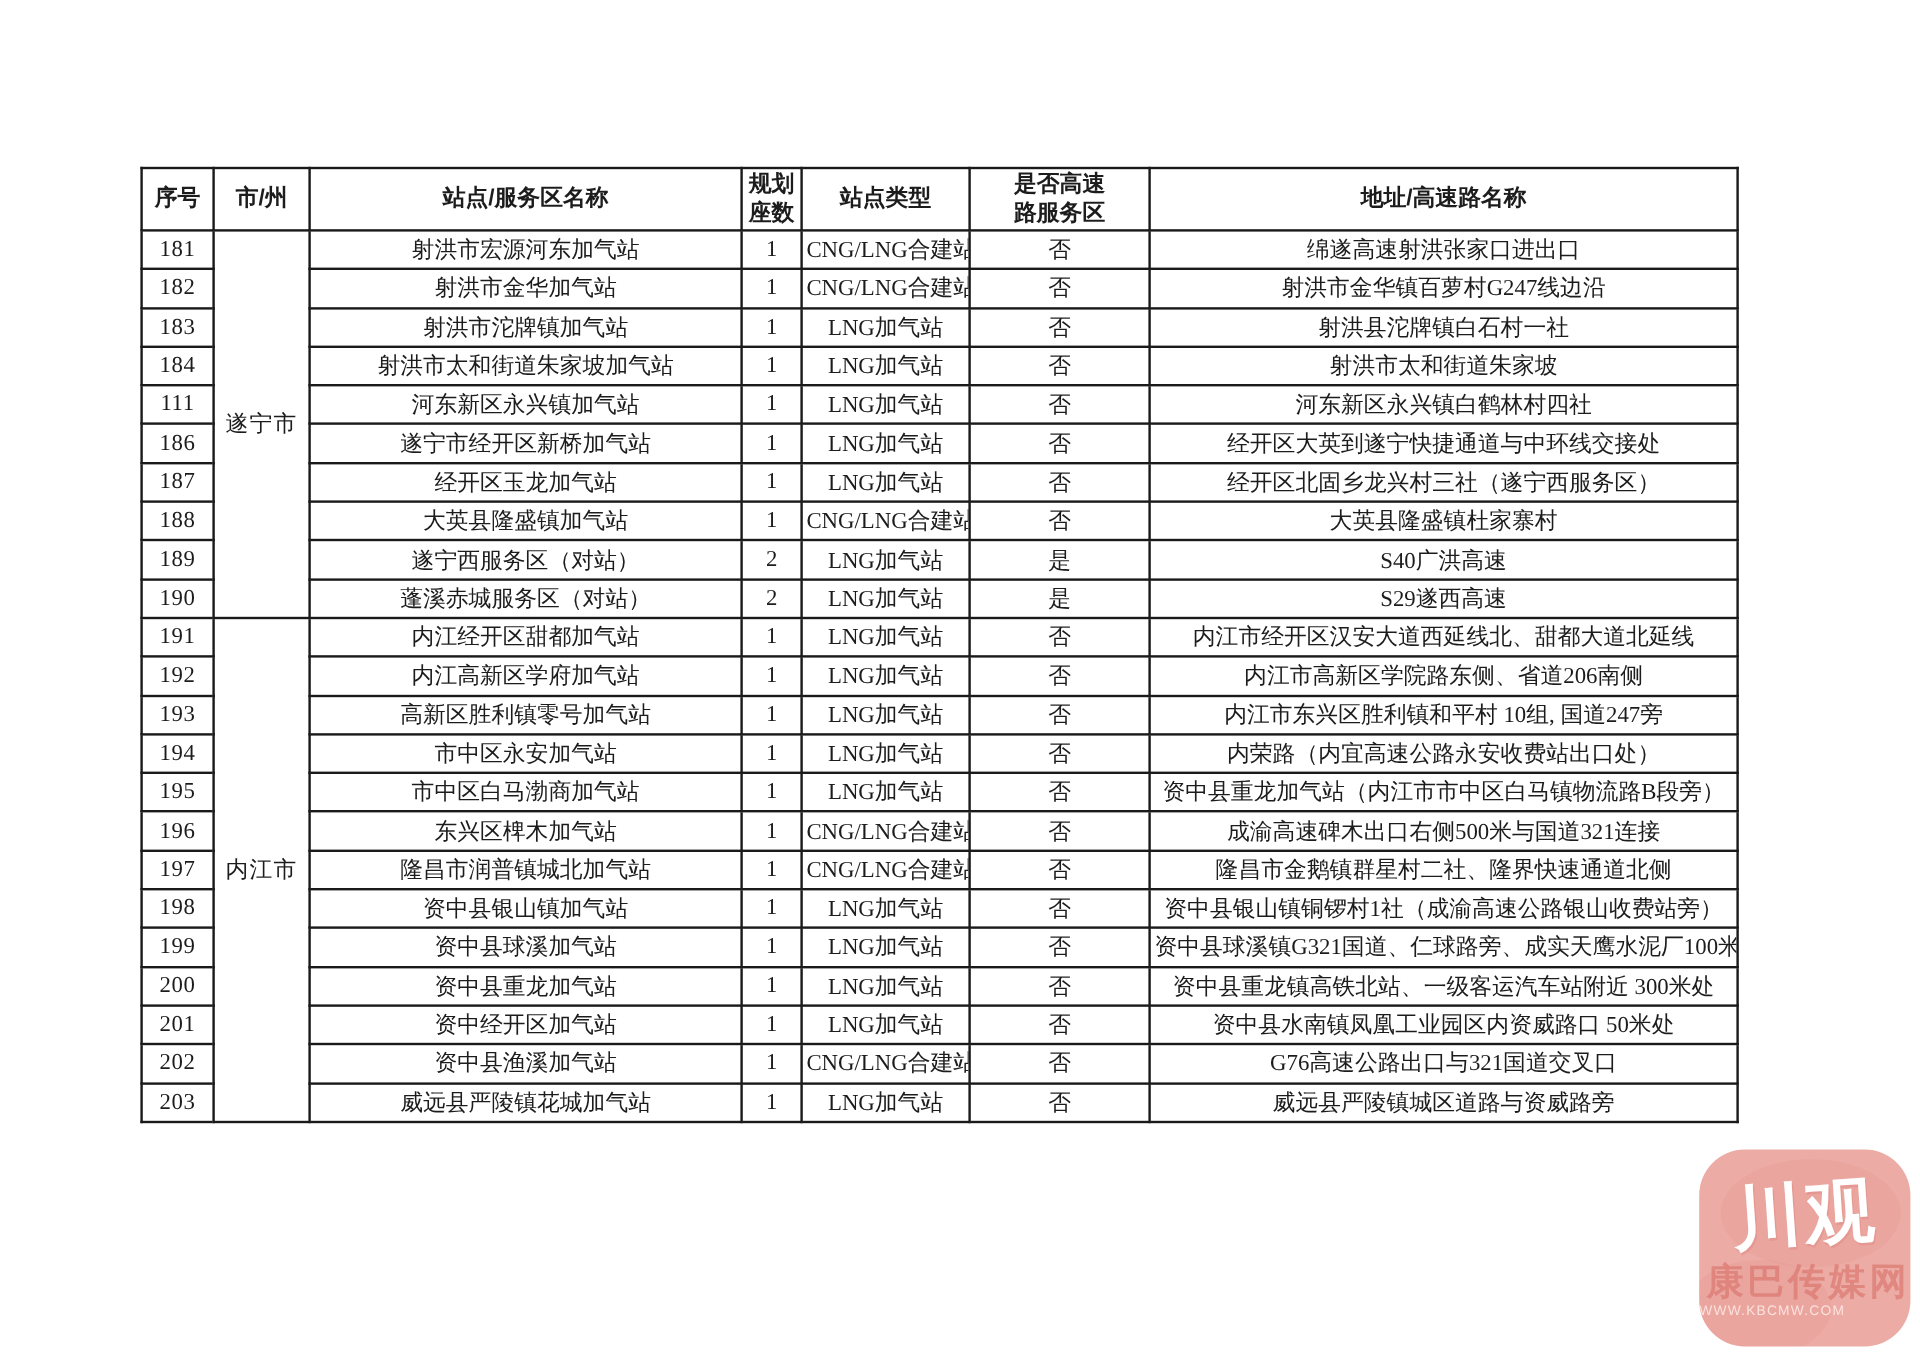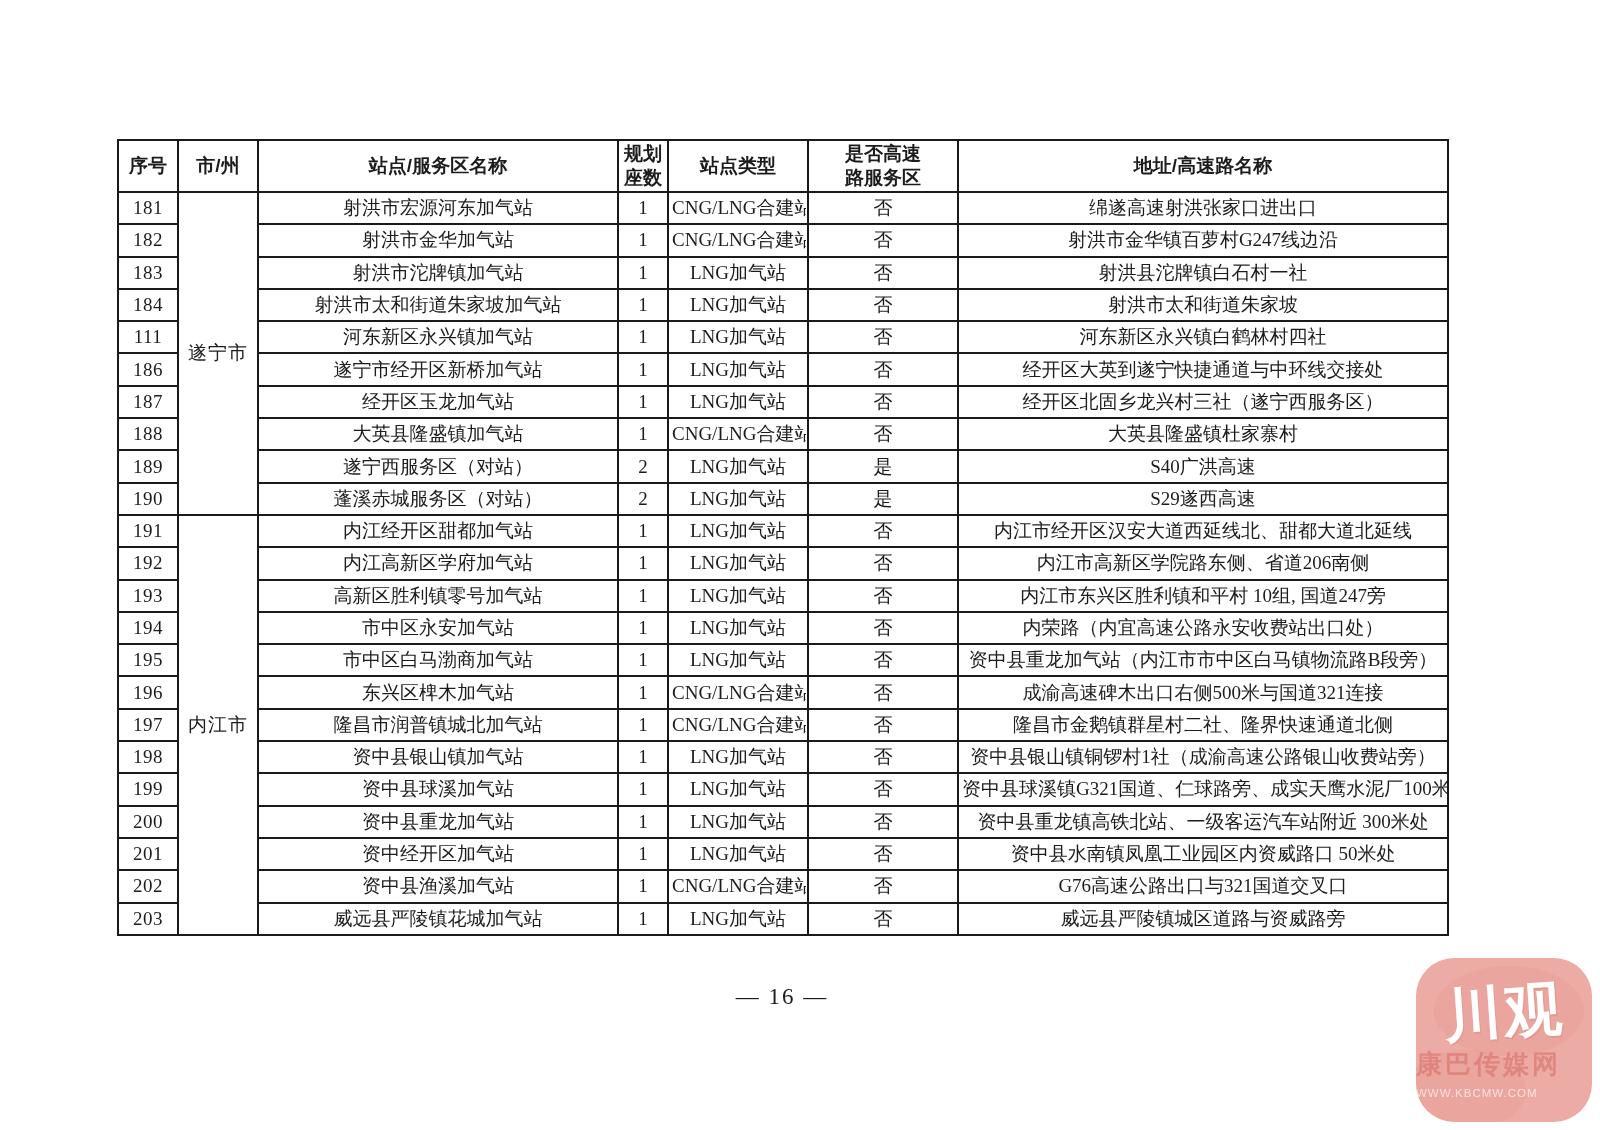--- a/index.html
+++ b/index.html
@@ -45,21 +45,21 @@
     line-height: 1.25;
   }
   table.station-table td {
     font-size: 19px;
     height: 30.3px;
     white-space: nowrap;
   }
   td.row-number-cell { font-size: 19px; letter-spacing: 0.5px; }
   td.city-cell { font-size: 20px; letter-spacing: 1px; margin-top: 32px; }
   td.address-cell { font-size: 18px; }
-  td.station-type-cell { font-size: 17.5px; border-radius: 13px; }
+  td.station-type-cell { font-size: 17.5px; }
 
   .page-number {
     position: absolute;
     left: 117px;
     top: 984px;
     width: 1330px;
     text-align: center;
     font-size: 23px;
     letter-spacing: 2px;
     color: #1c1c1c;
@@ -101,24 +101,24 @@
     color: #ffffff;
     transform: rotate(-4deg);
     letter-spacing: 2px;
     z-index: 3;
     text-shadow: 1px 2px 0 rgba(220,130,122,0.35);
   }
   .watermark-subtitle {
     position: absolute;
     left: 0; right: 0;
     top: 94px;
-    text-align: left;
-    font-family: Liberation Serif, serif;
+    text-align: right;
+    font-family: Liberation Sans, sans-serif;
     font-weight: bold;
-    font-size: 26px;
+    font-size: 31px;
     line-height: 1;
     color: rgba(217, 113, 105, 0.62);
     letter-spacing: 3px;
     z-index: 2;
   }
   .watermark-url {
     position: absolute;
     left: 0; right: 0;
     top: 130px;
     text-align: left;
@@ -341,21 +341,20 @@
           <td class="row-number-cell">203</td>
           <td class="station-name-cell">威远县严陵镇花城加气站</td>
           <td class="planned-count-cell">1</td>
           <td class="station-type-cell">LNG加气站</td>
           <td class="is-highway-cell">否</td>
           <td class="address-cell">威远县严陵镇城区道路与资威路旁</td>
         </tr>
       </tbody>
   </table>
 
-  <div class="page-number">— 16 —</div>
 
   <div class="watermark">
     <div class="watermark-pattern-1"></div>
     <div class="watermark-pattern-2"></div>
     <div class="watermark-subtitle">康巴传媒网</div>
     <div class="watermark-title">川观</div>
     <div class="watermark-url">WWW.KBCMW.COM</div>
   </div>
 
 </div>

